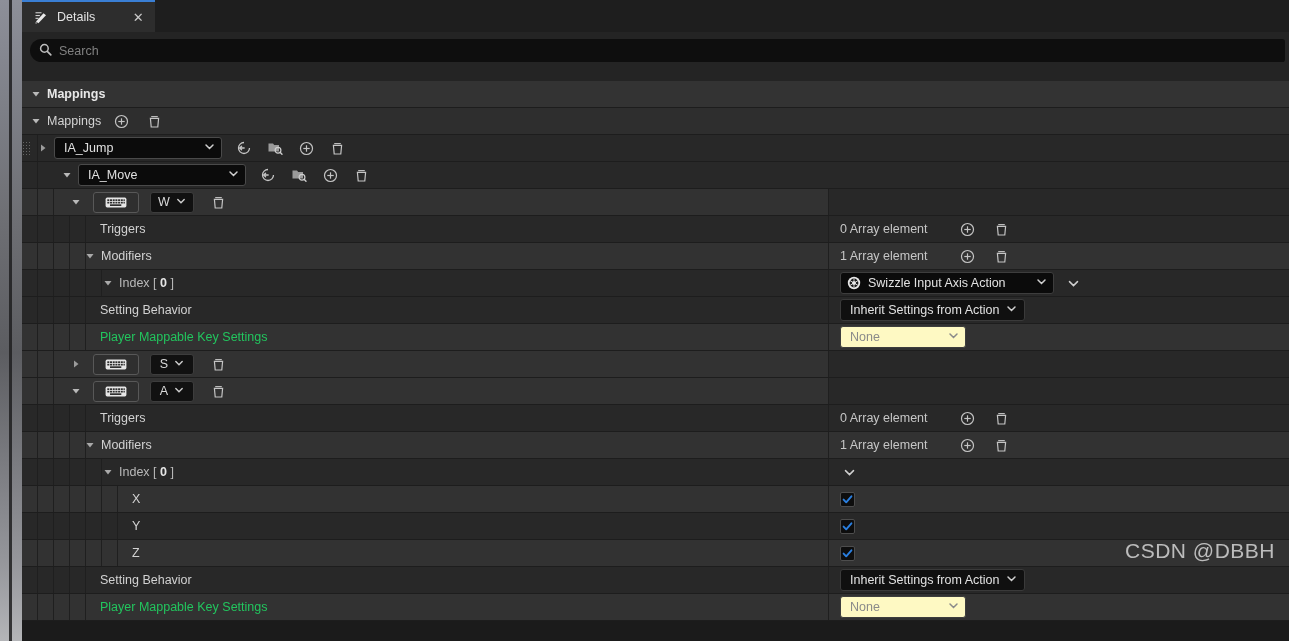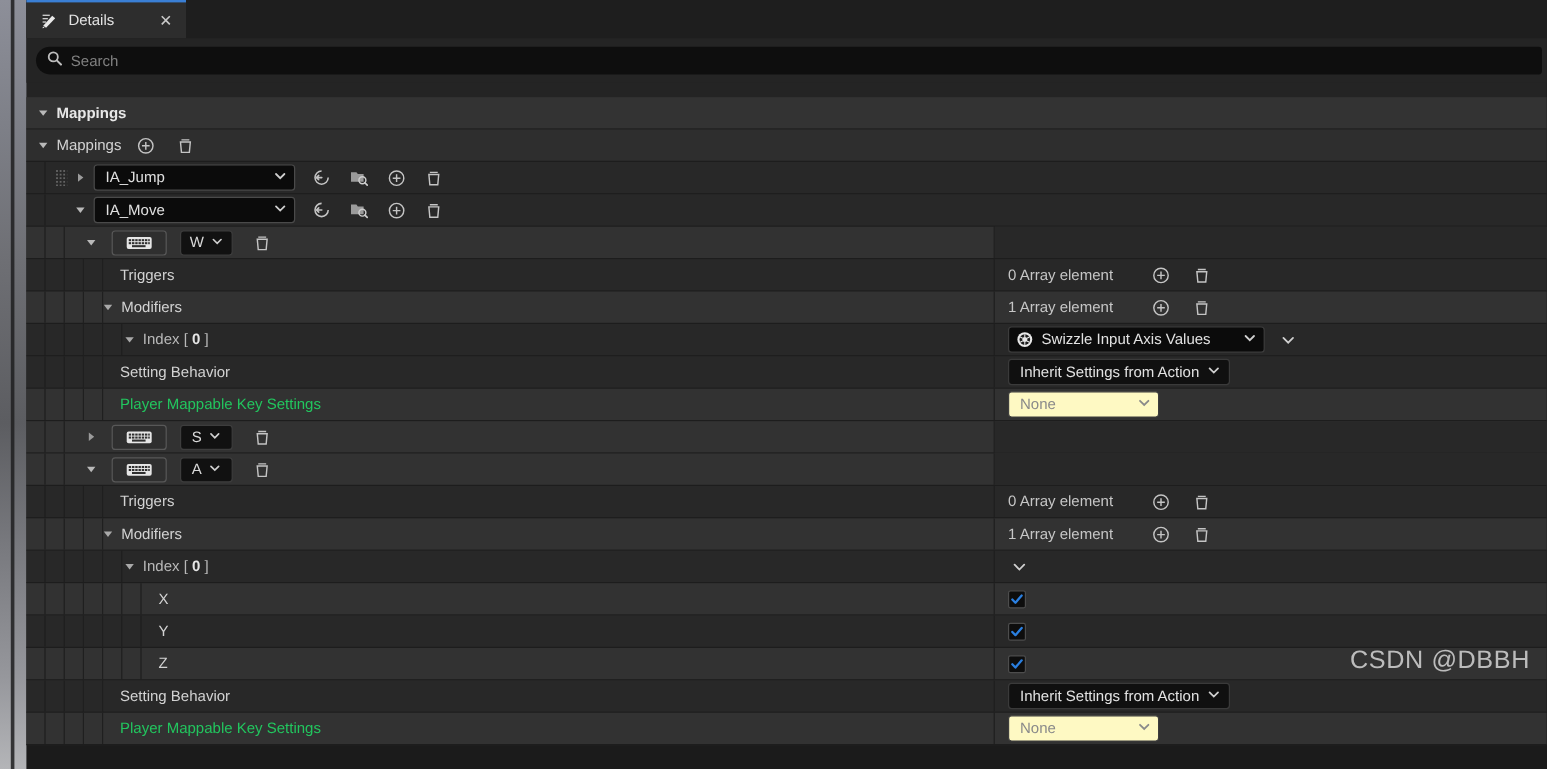--- a/index.html
+++ b/index.html
@@ -246,21 +246,21 @@
             <path d="M3.4 4.4 L11.6 4.4 L10.8 13 L4.2 13 Z" fill="none" stroke="#c4c4c4" stroke-width="1.2"></path>
           </svg>
         </span>
       </div>
     </div>
 
     <div class="row dark">
       <div class="guides">
           <div class="guide"></div>
         </div>
-      <div class="namecell" style="padding-left:24px;">
+      <div class="namecell" style="">
         <span class="drag-handle"></span>
         <span class="arrow">
           <svg width="10" height="10" viewBox="0 0 10 10">
               <path d="M3 1.5 L3 8.5 L7.5 5 Z" fill="#9b9b9b"></path>
             </svg>
         </span>
         <span class="assetcombo">
           <span class="cv">IA_Jump</span>
           <span>
             <svg width="11" height="11" viewBox="0 0 11 11">
@@ -480,21 +480,21 @@
       <div class="valcell">
         <span class="classcombo">
           <span class="sphere-icon">
             <svg width="14" height="14" viewBox="0 0 14 14">
               <circle cx="7" cy="7" r="6.2" fill="#e8e8e8"></circle>
               <circle cx="7" cy="7" r="4.4" fill="#1c1c1c"></circle>
               <circle cx="7" cy="7" r="2.1" fill="#e8e8e8"></circle>
               <path d="M7 2.6 L7 4.9 M7 9.1 L7 11.4 M3.2 4.8 L5.2 5.9 M8.8 8.1 L10.8 9.2 M3.2 9.2 L5.2 8.1 M8.8 5.9 L10.8 4.8" stroke="#e8e8e8" stroke-width="0.9"></path>
             </svg>
           </span>
-          <span class="cv">Swizzle Input Axis Values</span>
+          <span class="cv">Swizzle Input Axis Action</span>
           <span>
             <svg width="11" height="11" viewBox="0 0 11 11">
                 <path d="M2 4 L5.5 7.5 L9 4" fill="none" stroke="#cfcfcf" stroke-width="1.5" stroke-linecap="round"></path>
               </svg>
           </span>
         </span>
         <span class="iconbtn">
           <svg width="13" height="13" viewBox="0 0 13 13">
               <path d="M2.5 4.6 L6.5 8.6 L10.5 4.6" fill="none" stroke="#cfcfcf" stroke-width="1.5" stroke-linecap="round"></path>
             </svg>

